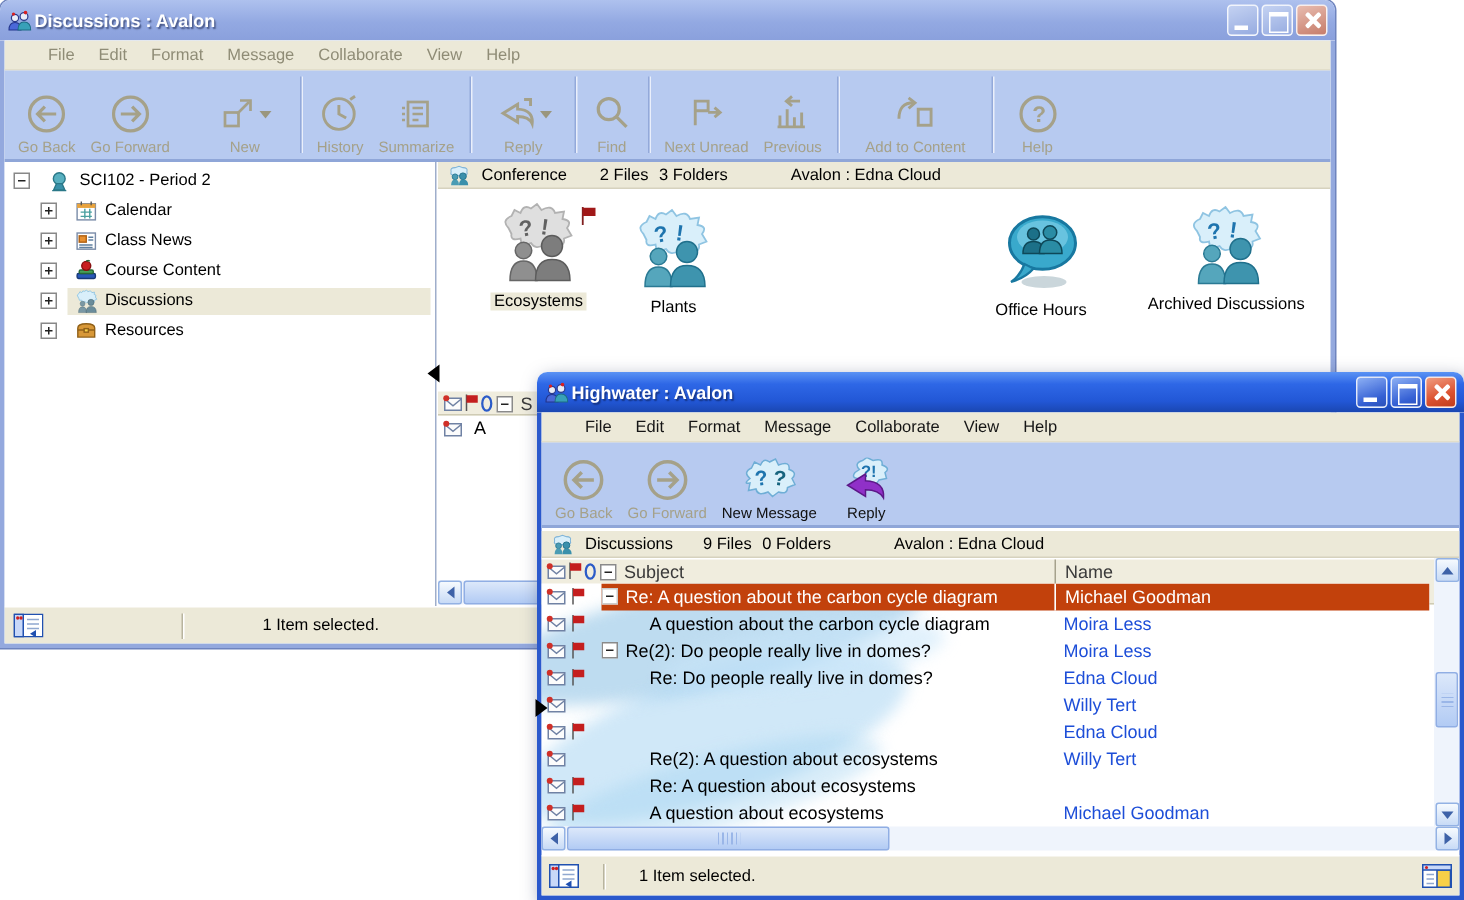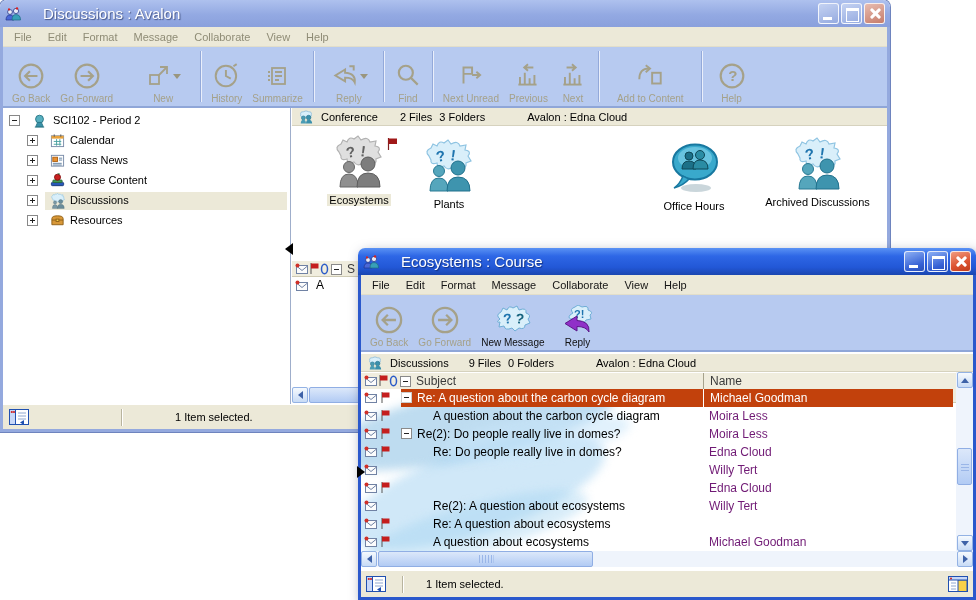--- a/index.html
+++ b/index.html
@@ -4,34 +4,34 @@
 <style>
 *{margin:0;padding:0;box-sizing:border-box;font-family:"Liberation Sans",sans-serif;cursor:default}
 html,body{width:976px;height:600px;background:#fff;overflow:hidden}
 .page{position:absolute;top:0;left:0;width:976px;height:600px;background:#fff}
 .win{position:absolute;border-radius:7px 7px 0 0}
 .win.inactive{--bc:#94A9DE;box-shadow:0 0 0 1px #6E84BE}
 .win.active{--bc:#2A58CC;box-shadow:3px 4px 12px rgba(40,50,90,.5)}
 .titlebar{position:absolute;top:0;left:0;right:0;height:27px;border-radius:7px 7px 0 0;display:flex;align-items:center;padding:0 5px}
 .inactive .titlebar{background:linear-gradient(180deg,#AEC1EE 0%,#93A9E2 55%,#8AA0DC 100%)}
 .active .titlebar{background:linear-gradient(180deg,#5A92F4 0%,#2E67E6 30%,#2257D6 72%,#1A46B0 100%)}
-.ttext{color:#fff;font-weight:normal;font-size:15px;margin-left:22px;text-shadow:1px 1px 1px rgba(10,20,60,.55);flex:1;white-space:nowrap}
+.ttext{color:#fff;font-weight:bold;font-size:12px;margin-left:2px;text-shadow:1px 1px 1px rgba(10,20,60,.55);flex:1;white-space:nowrap}
 .tbtns{display:flex;gap:2px}
 .wbtn{width:21px;height:21px;border:1px solid rgba(255,255,255,.85);border-radius:3px;position:relative}
 .active .wbtn.min,.active .wbtn.max{background:linear-gradient(160deg,#8CAFF4,#3560D4 70%,#2A50B8)}
 .active .wbtn.close{background:linear-gradient(160deg,#F09C80,#DC5230 60%,#C03C1C)}
 .inactive .wbtn.min,.inactive .wbtn.max{background:linear-gradient(160deg,#C4D2F2,#96ABE0)}
 .inactive .wbtn.close{background:linear-gradient(160deg,#E8BCB0,#C67C6A)}
 .wbtn.min::after{content:"";position:absolute;left:4px;bottom:3px;width:9px;height:3px;background:#fff}
 .wbtn.max::after{content:"";position:absolute;left:4px;top:4px;width:11px;height:10px;border:1px solid #fff;border-top-width:3px}
 .wbtn.close::before,.wbtn.close::after{content:"";position:absolute;left:9px;top:3px;width:3px;height:13px;background:#fff;border-radius:1px}
 .wbtn.close::before{transform:rotate(45deg)}
 .wbtn.close::after{transform:rotate(-45deg)}
 .winbody{position:absolute;top:27px;left:0;right:0;bottom:0;border-left:3px solid var(--bc);border-right:3px solid var(--bc);border-bottom:3px solid var(--bc);background:#fff;overflow:hidden}
-.menubar{position:absolute;top:0;left:0;right:0;height:20px;background:#ECE9D8;display:flex;align-items:center;padding-left:3px;border-bottom:1px solid #E2DECA}
+.menubar{position:absolute;top:0;left:0;right:0;height:20px;background:#ECE9D8;display:flex;align-items:center;padding-left:21px;border-bottom:1px solid #E2DECA}
 .mi{font-size:11px;padding:3px 8px;white-space:nowrap}
 .menugray .mi{color:#8F8C76}
 .menudark .mi{color:#151515}
 .toolbar{position:absolute;left:0;right:0;background:#B7CAF0;display:flex;align-items:stretch;border-bottom:2px solid #8FA6D8;padding-left:4px}
 .tbtn{display:flex;flex-direction:column;align-items:center;justify-content:flex-end;padding:3px 5px 2px}
 .ticn{height:32px;display:flex;align-items:center;gap:2px}
 .tlab{font-size:10px;color:#A5A189;white-space:nowrap;margin-top:1px}
 .tlab.on{color:#101010}
 .caret{width:0;height:0;border:4px solid transparent;border-top:5px solid #9A967E;margin-top:5px}
 .tsep{width:1px;background:#93A9DA;margin:4px 5px;box-shadow:1px 0 0 rgba(255,255,255,.7)}
@@ -58,21 +58,21 @@
 .namehdr{position:absolute;left:342px;top:0;bottom:0;border-left:1px solid #A6A28C;padding-left:6px;font-size:12px;color:#3A3A3A;padding-top:1px}
 .listarea{position:absolute;background:#fff;overflow:hidden}
 .streak{position:absolute;border-radius:50%;filter:blur(5px)}
 .lrow{position:absolute;left:0;width:592px;height:18px}
 .lenv{position:absolute;left:3px;top:3px}
 .lflag{position:absolute;left:19px;top:2px}
 .csub{position:absolute;left:40px;width:302px;height:18px;line-height:18px;font-size:12px;color:#000;white-space:nowrap;overflow:hidden;z-index:2}
 .csub .exp{display:inline-block;width:11px;height:11px;border:1px solid #8A8A8A;background:#fff;position:relative;vertical-align:-1px;margin-right:5px}
 .csub .exp::before{content:"";position:absolute;left:2px;right:2px;top:4px;height:1px;background:#222}
 .csub.child{padding-left:32px}
-.cname{position:absolute;left:342px;width:250px;height:18px;line-height:18px;font-size:12px;color:#701a75;padding-left:6px;white-space:nowrap;z-index:2}
+.cname{position:absolute;left:342px;width:250px;height:18px;line-height:18px;font-size:12px;color:#1d4ed8;padding-left:6px;white-space:nowrap;z-index:2}
 .lrow.sel .csub,.lrow.sel .cname{background:#c2410c;color:#fff}
 .lrow.sel .cname{border-left:1px solid #fff}
 .lrow.sel .exp{border-color:#ccc}
 .sbtn{position:absolute;width:16px;height:16px;background:linear-gradient(180deg,#F6FAFE,#C8DBF6);border:1px solid #93B2E4;border-radius:2px;display:flex;align-items:center;justify-content:center}
 .tri{width:0;height:0;border:4px solid transparent}
 .tri.l{border-right:5px solid #3E62A8;margin-left:-4px}
 .tri.r{border-left:5px solid #3E62A8;margin-right:-4px}
 .tri.u{border-bottom:5px solid #3E62A8;margin-top:-4px}
 .tri.d{border-top:5px solid #3E62A8;margin-bottom:-4px}
 .strack{position:absolute;background:#EFF4FC}
@@ -208,30 +208,20 @@
       <div class="tbtn">
         <span class="ticn">
               <svg width="30" height="28" viewBox="0 0 28 26" fill="none" stroke="#A5A189" stroke-width="1.8">
                 <path d="M5 21 h17"></path>
                 <path d="M6.5 14 v7 M11 10 v11 M15.5 15 v6 M20 12 v9"></path>
                 <path d="M19 5 h-8 M14 2 L10.5 5 L14 8"></path>
               </svg>
             </span>
         <span class="tlab">Previous</span>
       </div>
-      <div class="tbtn">
-        <span class="ticn">
-              <svg width="30" height="28" viewBox="0 0 28 26" fill="none" stroke="#A5A189" stroke-width="1.8">
-                <path d="M5 21 h17"></path>
-                <path d="M6.5 14 v7 M11 10 v11 M15.5 15 v6 M20 12 v9"></path>
-                <path d="M8 5 h8 M13 2 L16.5 5 L13 8"></path>
-              </svg>
-            </span>
-        <span class="tlab">Next</span>
-      </div>
       <div class="tsep"></div>
       <div class="tbtn" style="margin-left:8px">
         <span class="ticn">
               <svg width="30" height="28" viewBox="0 0 28 26" fill="none" stroke="#A5A189" stroke-width="1.8">
                 <path d="M4 16 Q4 6 13 6"></path>
                 <path d="M10 3 L14 6 L10 9.5"></path>
                 <rect x="16" y="10" width="8" height="10"></rect>
               </svg>
             </span>
         <span class="tlab">Add to Content</span>
@@ -460,21 +450,21 @@
     <span>
       <svg width="16" height="16" viewBox="0 0 16 16">
             <circle cx="5" cy="6" r="2.4" fill="#E8ECF8" stroke="#2A3A8C" stroke-width="0.8"></circle>
             <circle cx="11" cy="5" r="2.6" fill="#E8ECF8" stroke="#2A3A8C" stroke-width="0.8"></circle>
             <circle cx="4" cy="3.4" r="1.1" fill="#D82020"></circle>
             <circle cx="12" cy="2.4" r="1.2" fill="#D82020"></circle>
             <path d="M1 14 Q1 9 5 9 Q9 9 9 14 Z" fill="#4A68D8" stroke="#22348C" stroke-width="0.7"></path>
             <path d="M7 14 Q7 8.6 11 8.6 Q15.5 8.6 15.5 14 Z" fill="#38A0B8" stroke="#1C6C84" stroke-width="0.7"></path>
           </svg>
     </span>
-    <span class="ttext">Ecosystems : Course</span>
+    <span class="ttext">Highwater : Avalon</span>
     <span class="tbtns">
       <span class="wbtn min"></span>
       <span class="wbtn max"></span>
       <span class="wbtn close"></span>
     </span>
   </div>
   <div class="winbody">
     <div class="menubar menudark">
       <span class="mi">File</span>
       <span class="mi">Edit</span>

